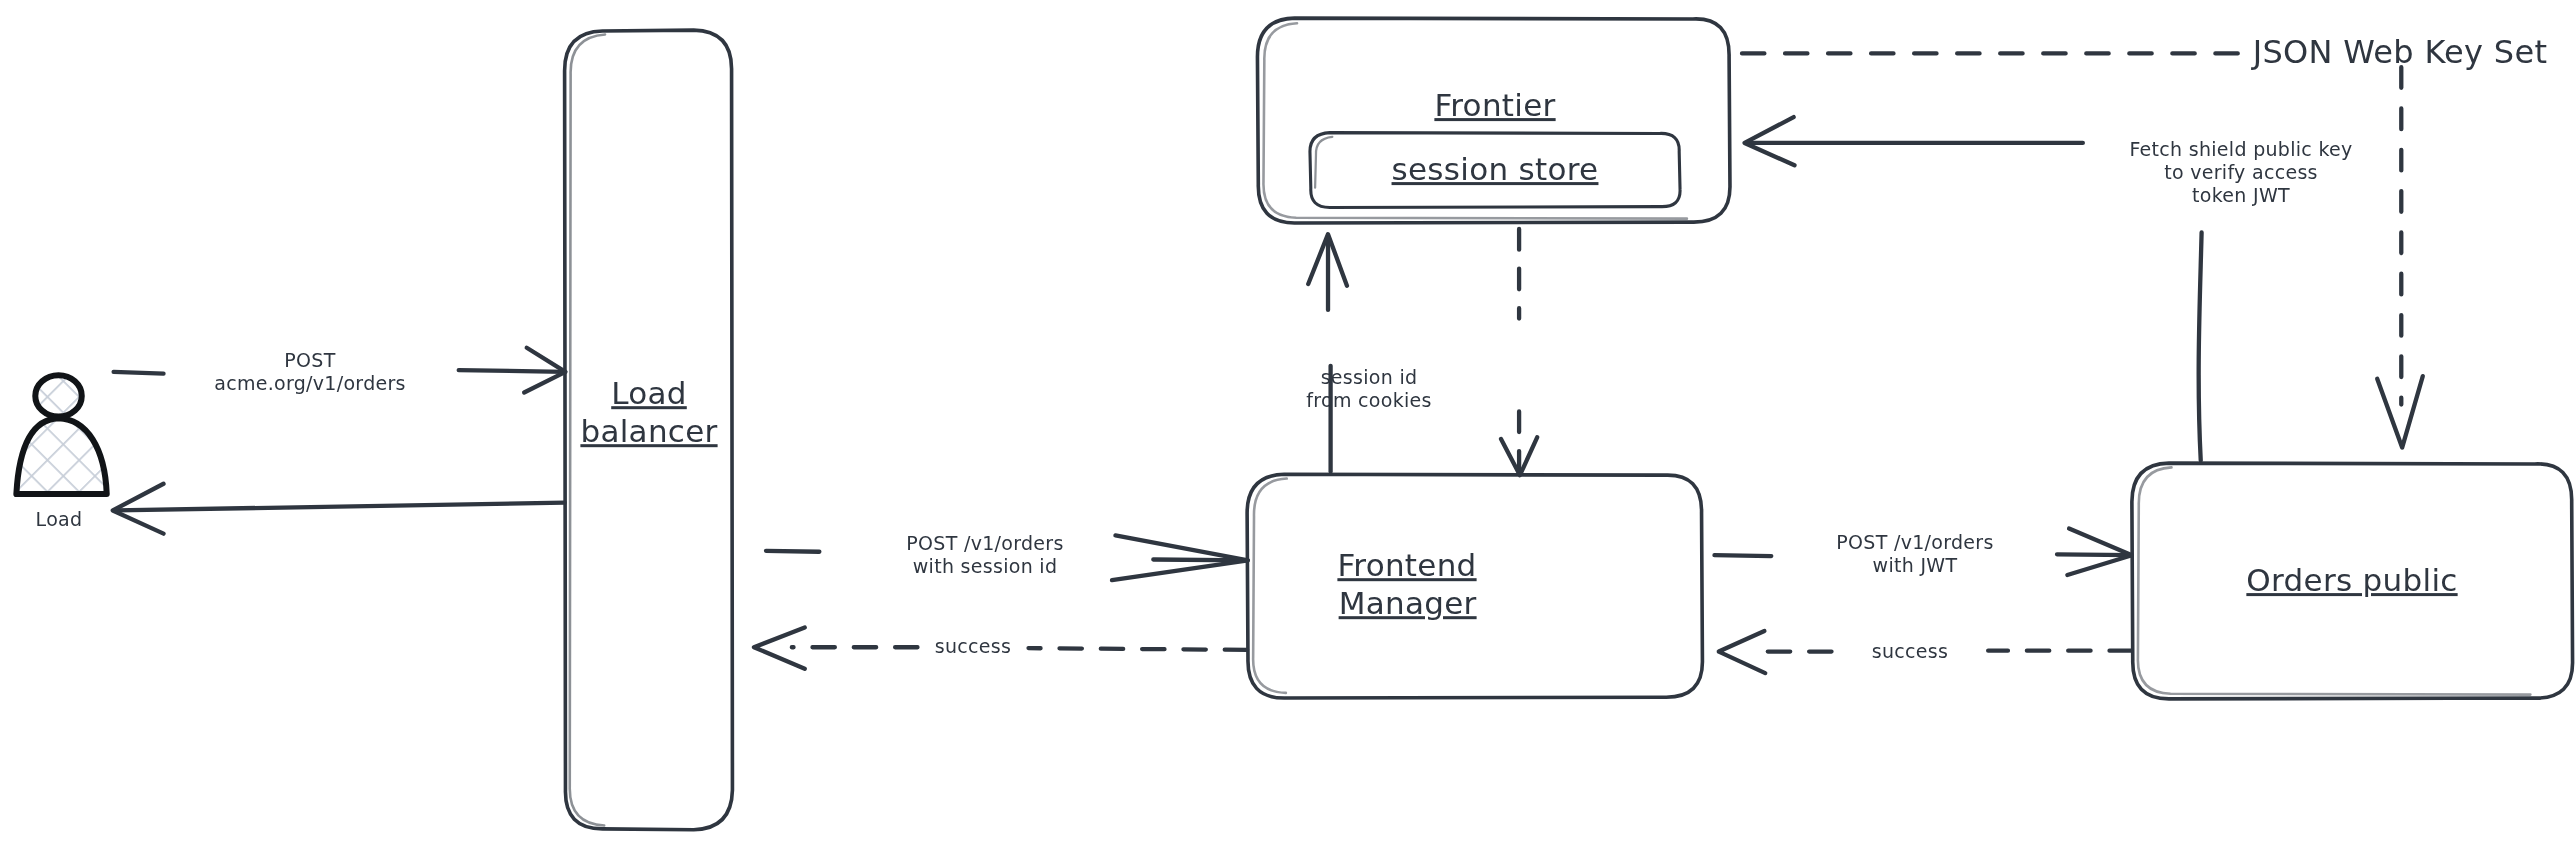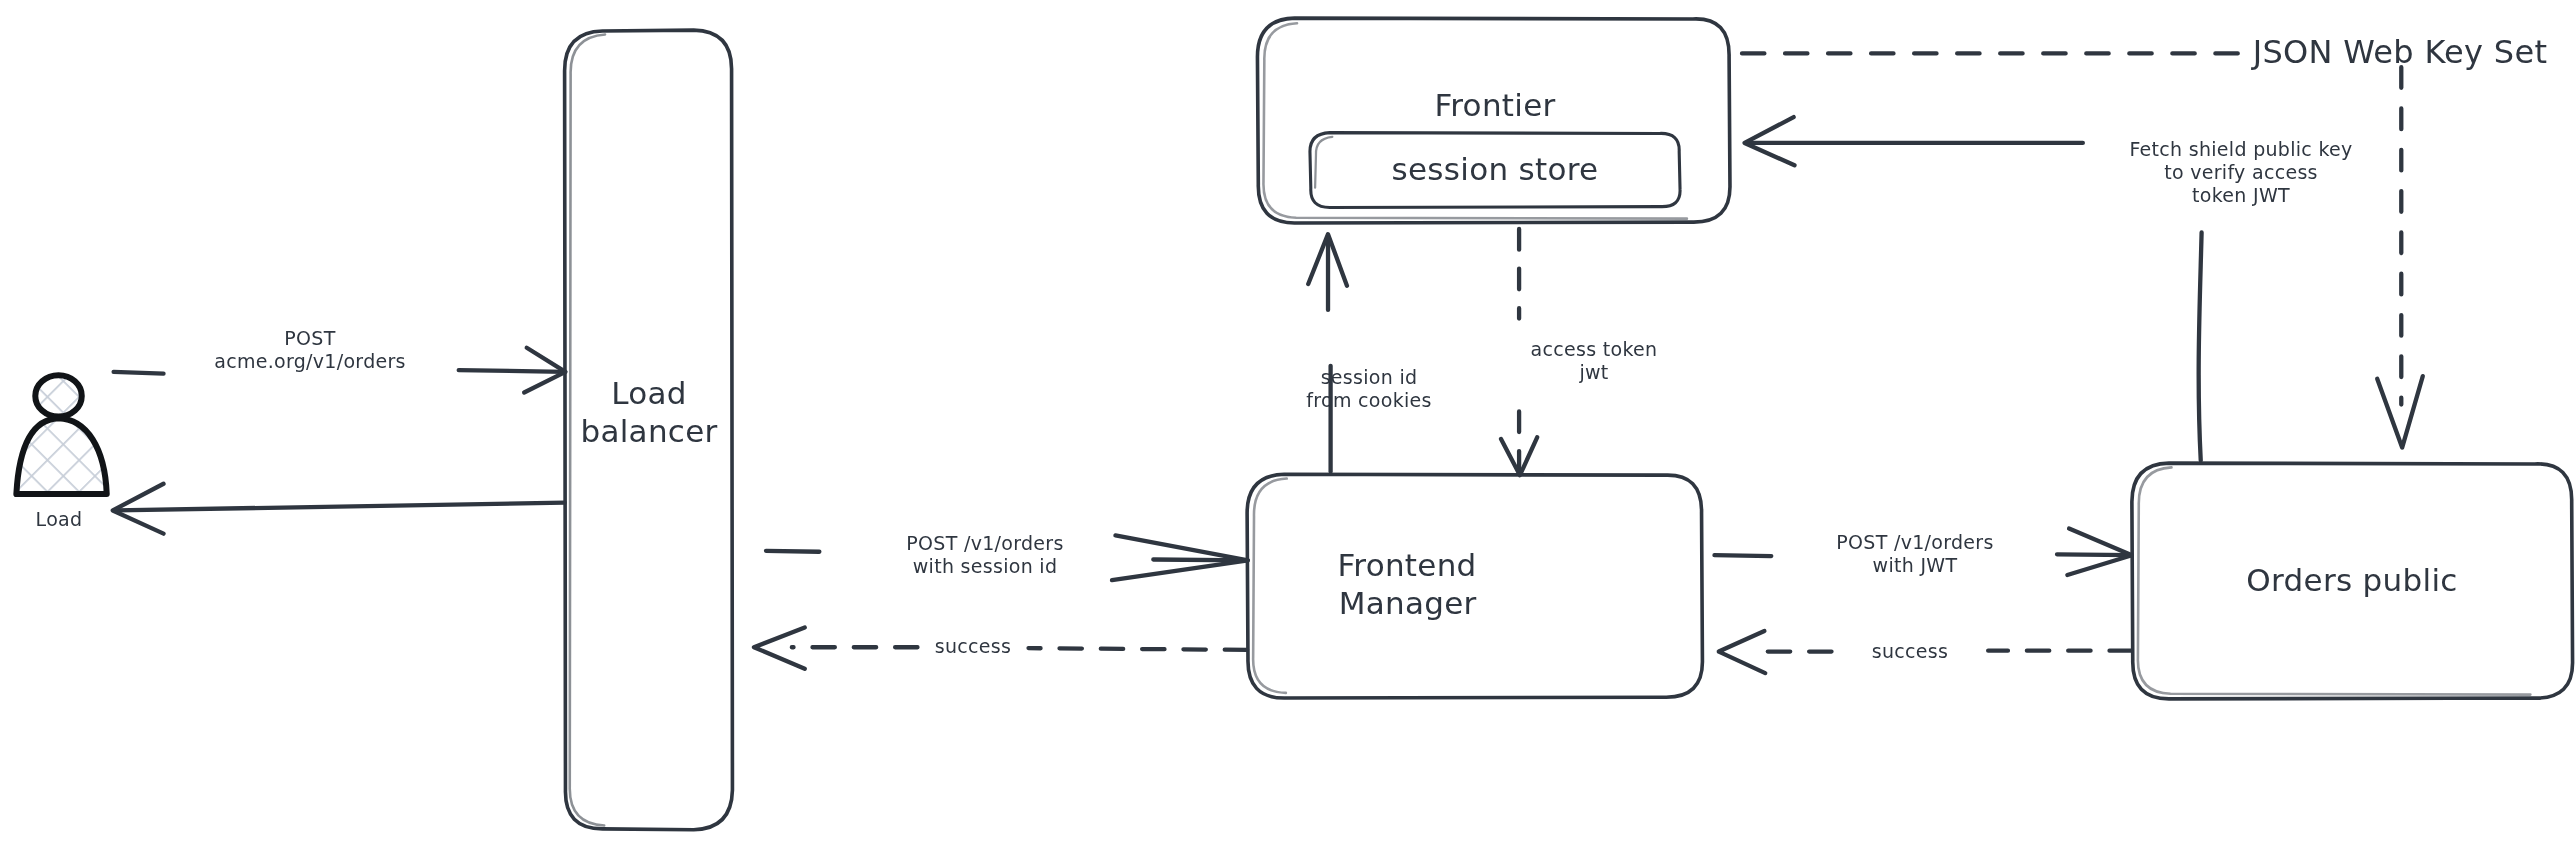--- a/index.html
+++ b/index.html
@@ -31,20 +31,21 @@
     font-family: "DejaVu Sans", sans-serif;
     font-size: 19px;
     line-height: 1.22;
     white-space: pre;
     letter-spacing: 0.3px;
     text-align: center;
     user-select: none;
   }
   .lbl.node {
     font-size: 31px;
+    text-decoration: underline;
   }
   .lbl.big {
     font-size: 32px;
   }
   .ctr {
     transform: translate(-50%, -50%);
   }
 </style>
 </head>
 <body>
@@ -162,33 +163,31 @@
 
   <div class="lbl node ctr" style="left:1495px; top:106px;">Frontier</div>
 
   <div class="lbl node ctr" style="left:1495px; top:170px;">session store</div>
 
   <div class="lbl node ctr" style="left:1407px; top:585px;text-align:right;">Frontend
 Manager</div>
 
   <div class="lbl node ctr" style="left:2352px; top:581px;">Orders public</div>
 
-  <div class="lbl ctr" style="left:310px; top:350px;">POST
+  <div class="lbl ctr" style="left:310px; top:372px;">POST
 acme.org/v1/orders</div>
 
   <div class="lbl ctr" style="left:985px; top:555px;">POST /v1/orders
 with session id</div>
 
   <div class="lbl ctr" style="left:973px; top:647px;">success</div>
 
   <div class="lbl ctr" style="left:1369px; top:373px;margin-top:16px;">session id
 from cookies</div>
 
-  <div class="lbl ctr" style="left:1594px; top:361px;">access token
-jwt</div>
 
   <div class="lbl ctr" style="left:1915px; top:554px;">POST /v1/orders
 with JWT</div>
 
   <div class="lbl ctr" style="left:1910px; top:652px;">success</div>
 
   <div class="lbl ctr" style="left:2241px; top:173px;">Fetch shield public key
 to verify access
 token JWT</div>
 

